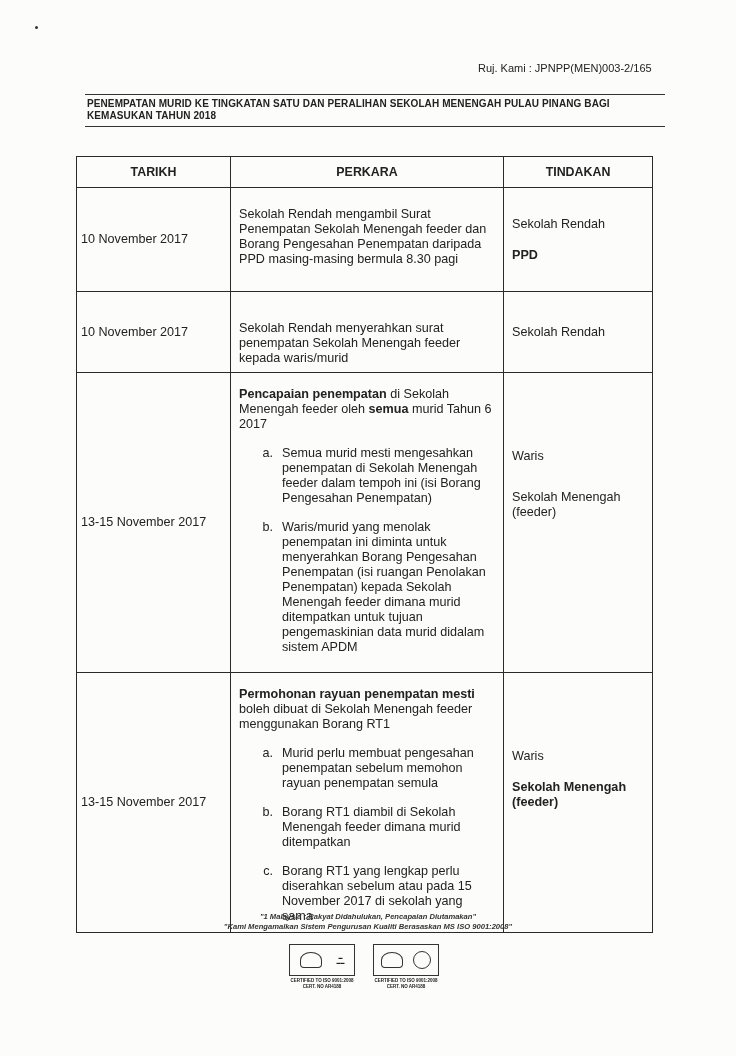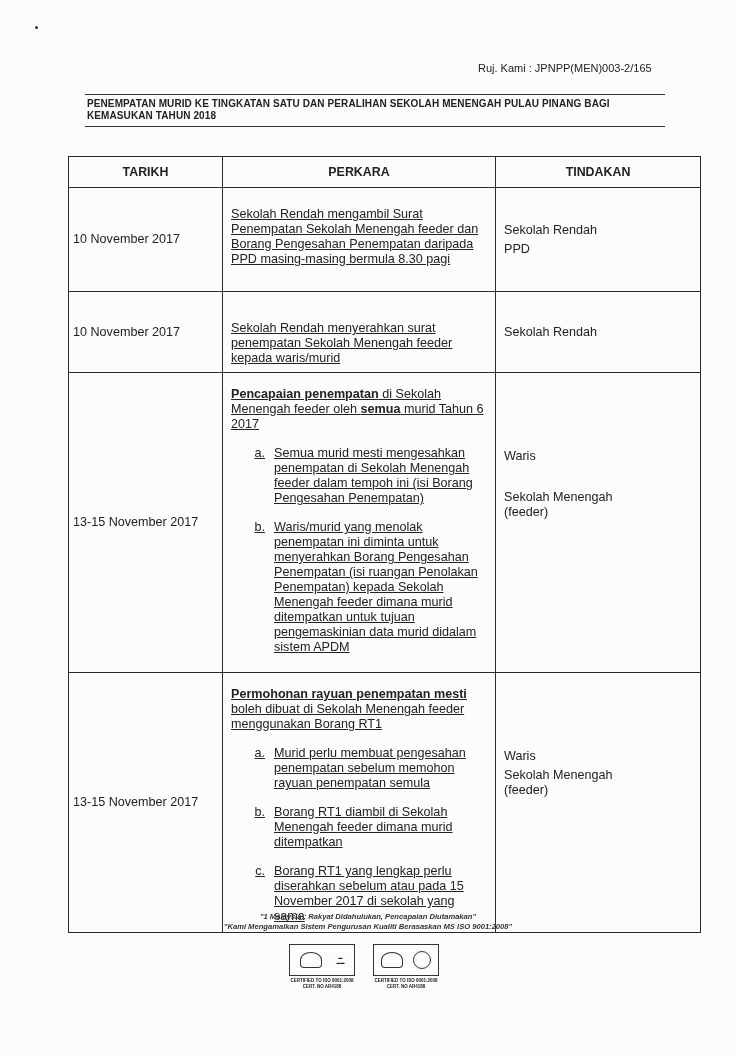--- a/index.html
+++ b/index.html
@@ -8,37 +8,37 @@
     font-family: "Liberation Sans", sans-serif; color: #222; overflow: hidden;
   }
   .dot { position: absolute; left: 35px; top: 26px; width: 3px; height: 3px; background: #333; border-radius: 50%; }
   .ref { position: absolute; left: 478px; top: 62px; font-size: 11px; color: #222; }
   .title-block {
     position: absolute; left: 85px; top: 94px; width: 578px;
     border-top: 1.5px solid #333; border-bottom: 1.5px solid #333;
     padding: 3px 0 4px 2px; font-size: 10px; font-weight: bold; line-height: 12px; letter-spacing: 0.1px;
   }
   table.sched {
-    position: absolute; left: 68px; top: 156px; width: 633px;
+    position: absolute; left: 76px; top: 156px; width: 577px;
     border-collapse: collapse; font-size: 12.6px; line-height: 15px; padding-left: 32px;
   }
   table.sched td, table.sched th { border: 1.5px solid #2a2a2a; vertical-align: middle; }
   table.sched th { height: 28px; font-size: 12.4px; font-weight: bold; text-align: center; }
   .c-date { width: 145px; text-align: left; padding: 0 4px; }
-  .c-perk { width: 256px; padding: 6px 8px 6px 8px; text-decoration: underline; }
+  .c-perk { width: 256px; padding: 6px 8px 6px 8px; }
   .c-tind { padding: 6px 8px; }
   .perk-text { display: block; margin-top: 23px; }
   .intro { display: block; margin-bottom: 14px; }
   .sub { display: flex; margin-bottom: 14px; }
   .sub:last-child { margin-bottom: 2px; }
   .sub-lbl { width: 28px; flex: none; text-align: right; padding-right: 9px; padding-left: 6px; }
   .sub-txt { flex: 1; }
   .bold { font-weight: bold; }
   .tind-item { display: block; }
-  .gap-lg { margin-top: 4px; }
+  .gap-lg { margin-top: 16px; font-weight: bold; }
   .gap-xl { margin-top: 26px; }
   .footer {
     position: absolute; left: 0; top: 912px; width: 736px; text-align: center;
     font-size: 7.6px; font-weight: bold; font-style: italic; line-height: 10px; color: #333;
   }
   .logos { position: absolute; top: 944px; left: 289px; display: flex; gap: 18px; }
   .logo { width: 66px; }
   .logo-box { height: 30px; border: 1.5px solid #333; display: flex; align-items: center; justify-content: space-around; padding: 0 2px; }
   .shield { width: 20px; height: 14px; border: 1px solid #333; border-radius: 50% 50% 4px 4px; }
   .shield-r { width: 16px; height: 16px; border: 1.5px solid #333; border-radius: 50%; }

